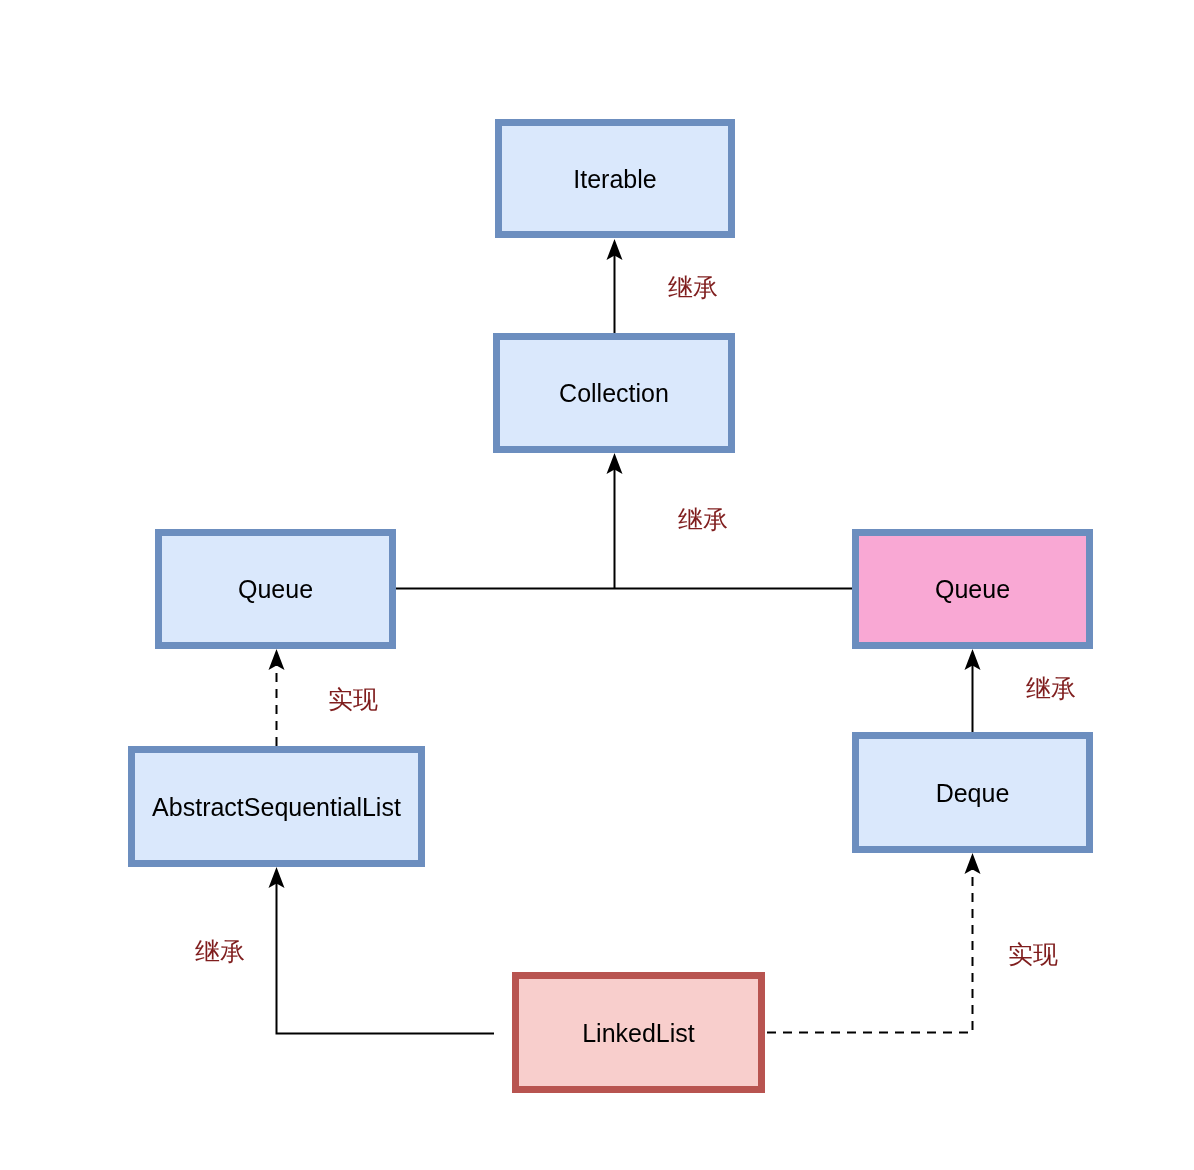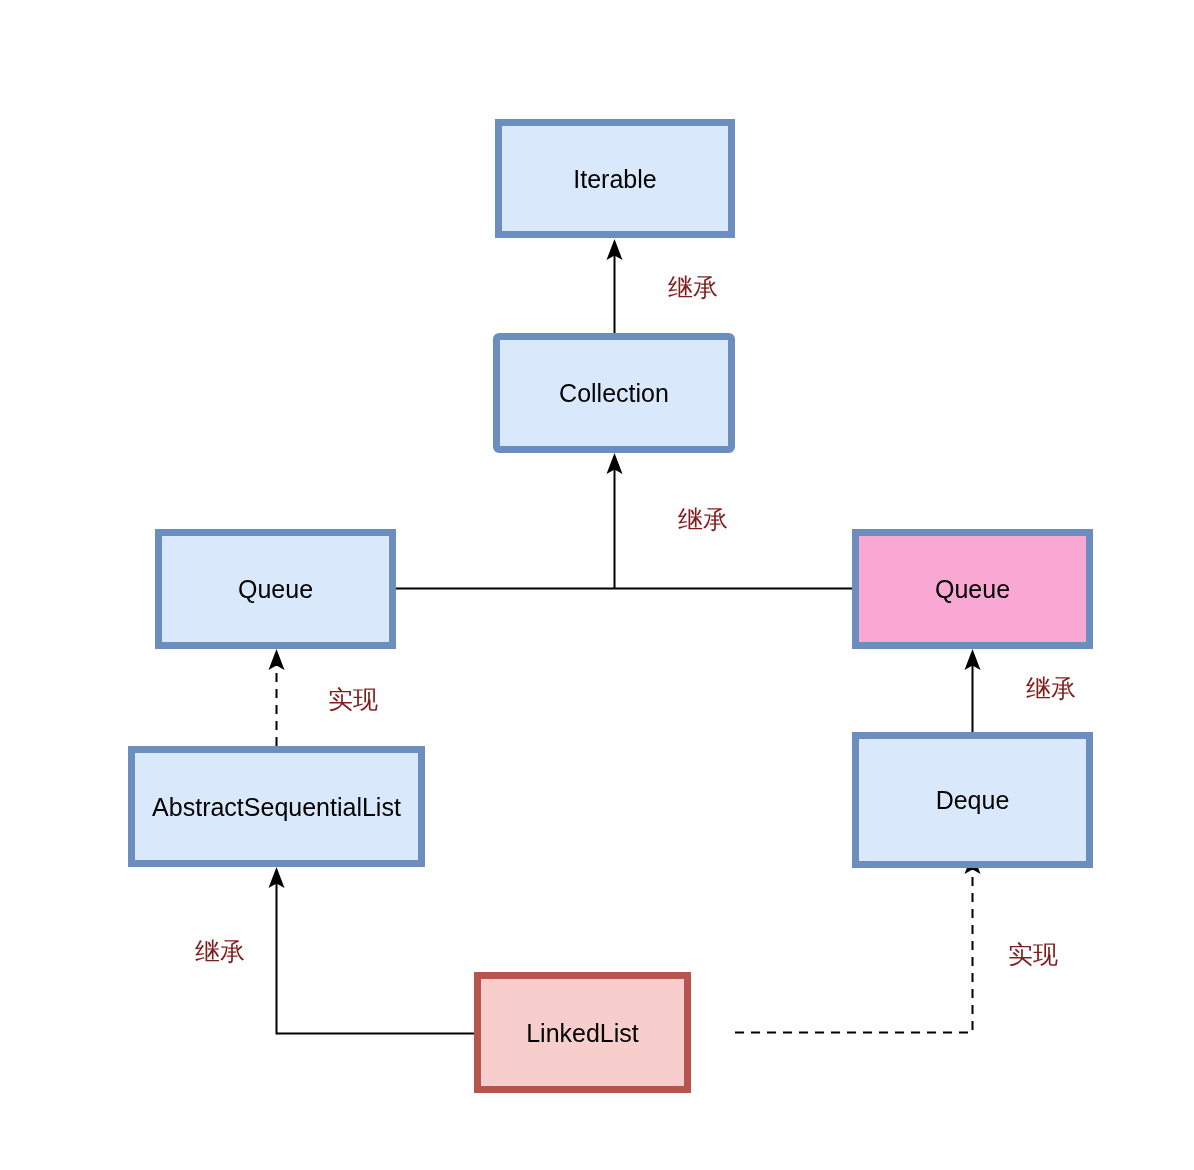--- a/index.html
+++ b/index.html
@@ -31,26 +31,26 @@
     display: flex;
     align-items: center;
     justify-content: center;
     font-size: 25px;
     color: #000000;
     text-align: center;
     line-height: 1.2;
     white-space: nowrap;
   }
   .node-iterable   { left: 495px; top: 119px;  width: 240px; height: 119px; }
-  .node-collection { left: 493px; top: 333px;  width: 242px; height: 120px; border-radius: 6px; }
+  .node-collection { left: 493px; top: 333px;  width: 242px; height: 120px; }
   .node-list       { left: 155px; top: 529px;  width: 241px; height: 120px; }
   .node-queue      { left: 852px; top: 529px;  width: 241px; height: 120px; }
   .node-asl        { left: 128px; top: 746px;  width: 297px; height: 121px; }
-  .node-deque      { left: 852px; top: 732px;  width: 241px; height: 136px; }
-  .node-linkedlist { left: 474px; top: 972px;  width: 217px; height: 121px; }
+  .node-deque      { left: 852px; top: 732px;  width: 241px; height: 121px; }
+  .node-linkedlist { left: 512px; top: 972px;  width: 253px; height: 121px; }
   .edge-label {
     position: absolute;
     font-size: 25px;
     color: #7f1d1d;
     line-height: 1.2;
     white-space: nowrap;
   }
   .lbl-0 { left: 668px;  top: 272px; }
   .lbl-1 { left: 678px;  top: 504px; }
   .lbl-2 { left: 328px;  top: 684px; }

